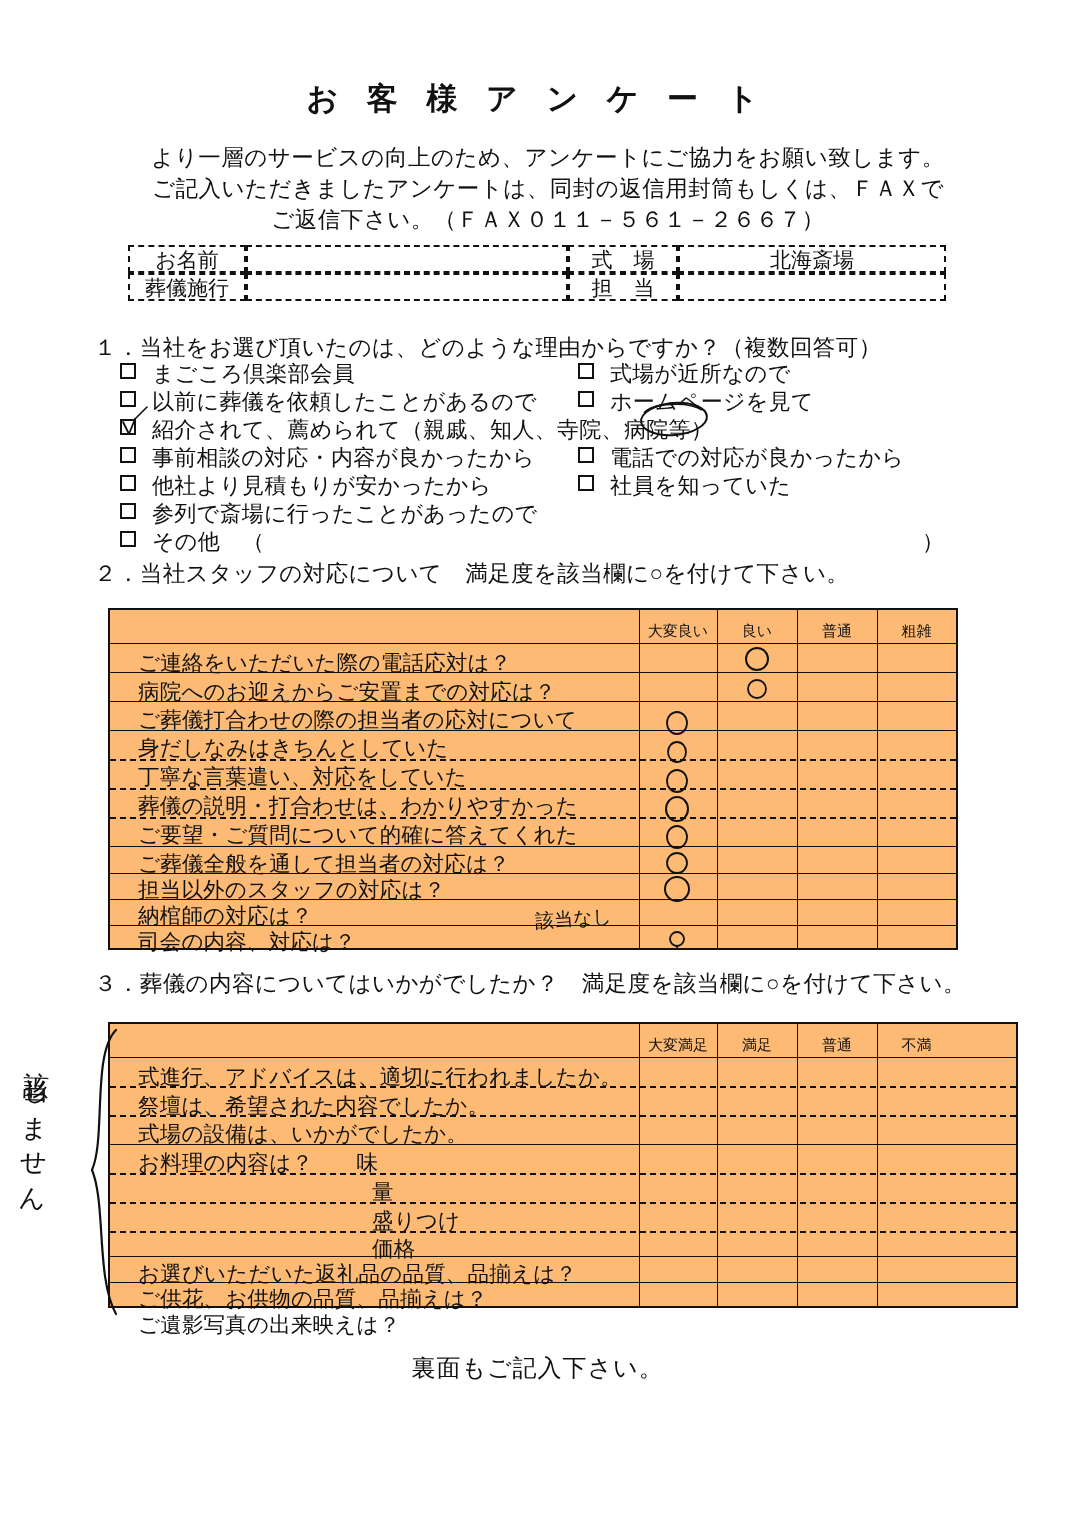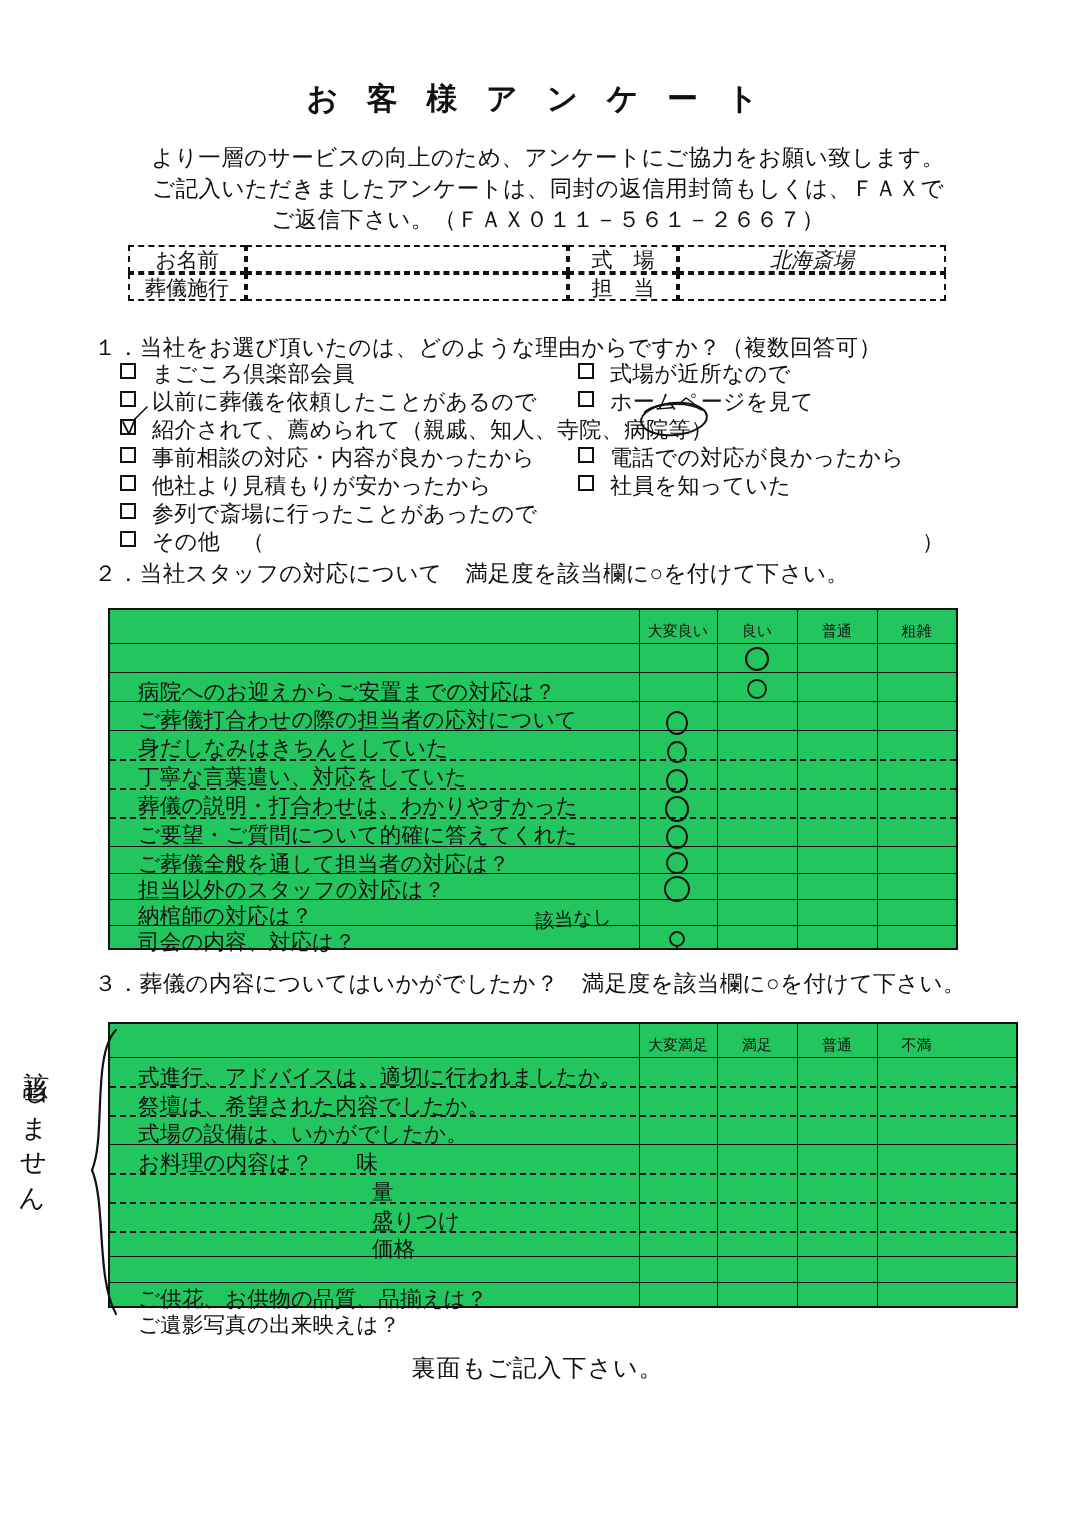--- a/index.html
+++ b/index.html
@@ -36,21 +36,21 @@
     position:absolute;
     border:2px dashed #111;
     box-sizing:border-box;
     font-size:21px;
     line-height:26px;
     height:28px;
     white-space:nowrap;
     overflow:hidden;
   }
   .ib-lbl{text-align:center;}
-  .ib-val{text-align:center;font-style:italic;}
+  .ib-val{text-align:center;}
 
   
   .qhead{
     position:absolute;
     font-size:22.5px;
     letter-spacing:0.4px;
     white-space:nowrap;
   }
 
   
@@ -80,21 +80,21 @@
   .hand-circle-word{
     position:absolute;
     pointer-events:none;
   }
 
   
   .tbl{
     position:absolute;
     border:2.5px solid #111;
     box-sizing:border-box;
-    background:#22c55e;
+    background:#fdba74;
   }
   .cellline{
     position:absolute;top:0;bottom:0;width:0;
     border-left:1.6px solid #111;
   }
   .rowline{
     position:absolute;left:0;right:0;height:0;
     border-top:1.6px solid #111;
   }
   .rowline.dash{
@@ -247,20 +247,21 @@
     <div class="rowline" style="top:91px;"></div>
     <div class="rowline" style="top:120px;"></div>
     <div class="rowline dash" style="top:149px;"></div>
     <div class="rowline dash" style="top:178px;"></div>
     <div class="rowline dash" style="top:207px;"></div>
     <div class="rowline" style="top:236px;"></div>
     <div class="rowline" style="top:263px;"></div>
     <div class="rowline" style="top:289px;"></div>
     <div class="rowline" style="top:315px;"></div>
 
+    <div class="rowlabel" style="left:28px;top:38px;">ご連絡をいただいた際の電話応対は？</div>
     <div class="rowlabel" style="left:28px;top:67px;">病院へのお迎えからご安置までの対応は？</div>
     <div class="rowlabel" style="left:28px;top:95px;">ご葬儀打合わせの際の担当者の応対について</div>
     <div class="rowlabel" style="left:28px;top:123px;">身だしなみはきちんとしていた</div>
     <div class="rowlabel" style="left:28px;top:152px;">丁寧な言葉遣い、対応をしていた</div>
     <div class="rowlabel" style="left:28px;top:181px;">葬儀の説明・打合わせは、わかりやすかった</div>
     <div class="rowlabel" style="left:28px;top:210px;">ご要望・ご質問について的確に答えてくれた</div>
     <div class="rowlabel" style="left:28px;top:239px;">ご葬儀全般を通して担当者の対応は？</div>
     <div class="rowlabel" style="left:28px;top:265px;">担当以外のスタッフの対応は？</div>
     <div class="rowlabel" style="left:28px;top:291px;">納棺師の対応は？</div>
     <div class="rowlabel" style="left:28px;top:317px;">司会の内容、対応は？</div>
@@ -323,20 +324,21 @@
     <div class="rowline" style="top:232px;"></div>
     <div class="rowline" style="top:258px;"></div>
 
     <div class="rowlabel" style="left:28px;top:38px;">式進行、アドバイスは、適切に行われましたか。</div>
     <div class="rowlabel" style="left:28px;top:67px;">祭壇は、希望された内容でしたか。</div>
     <div class="rowlabel" style="left:28px;top:95px;">式場の設備は、いかがでしたか。</div>
     <div class="rowlabel" style="left:28px;top:124px;">お料理の内容は？　　味</div>
     <div class="rowlabel" style="left:262px;top:153px;">量</div>
     <div class="rowlabel" style="left:262px;top:182px;">盛りつけ</div>
     <div class="rowlabel" style="left:262px;top:210px;">価格</div>
+    <div class="rowlabel" style="left:28px;top:235px;">お選びいただいた返礼品の品質、品揃えは？</div>
     <div class="rowlabel" style="left:28px;top:260px;">ご供花、お供物の品質、品揃えは？</div>
     <div class="rowlabel" style="left:28px;top:286px;">ご遺影写真の出来映えは？</div>
   </div>
 
   <svg class="hand-note" style="left:72px;top:1028px;width:50px;height:288px;" viewBox="0 0 50 288">
     <path d="M44 2 C20 26 34 110 20 142 C34 176 24 250 44 286" stroke="#111" stroke-width="2.2" fill="none" stroke-linecap="round"></path>
   </svg>
   <div class="hand-text-vert" style="left:18px;top:1050px;">該当しません</div>
 
   <div class="footer">裏面もご記入下さい。</div>

